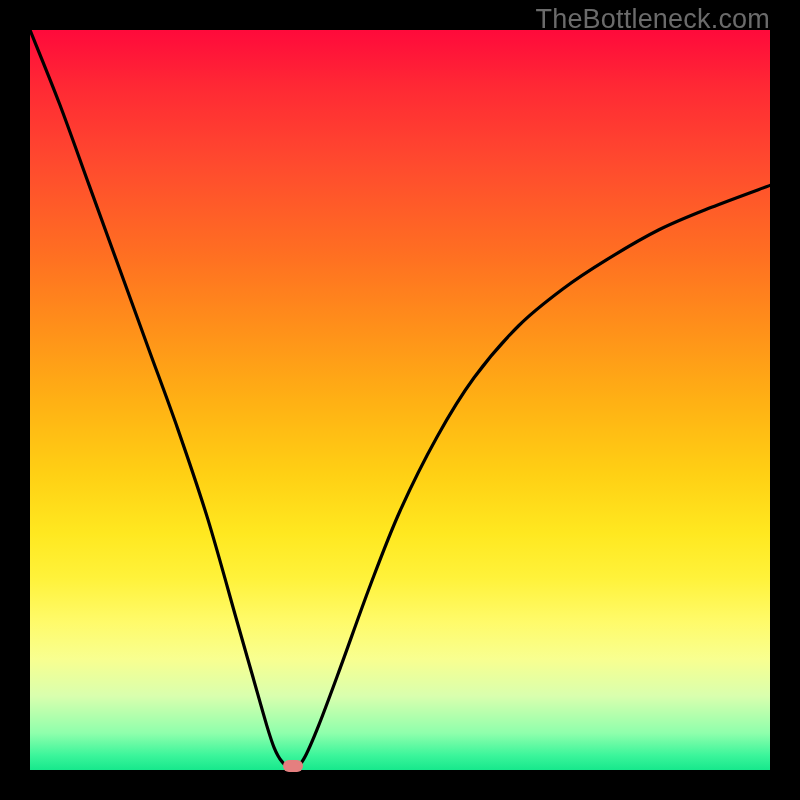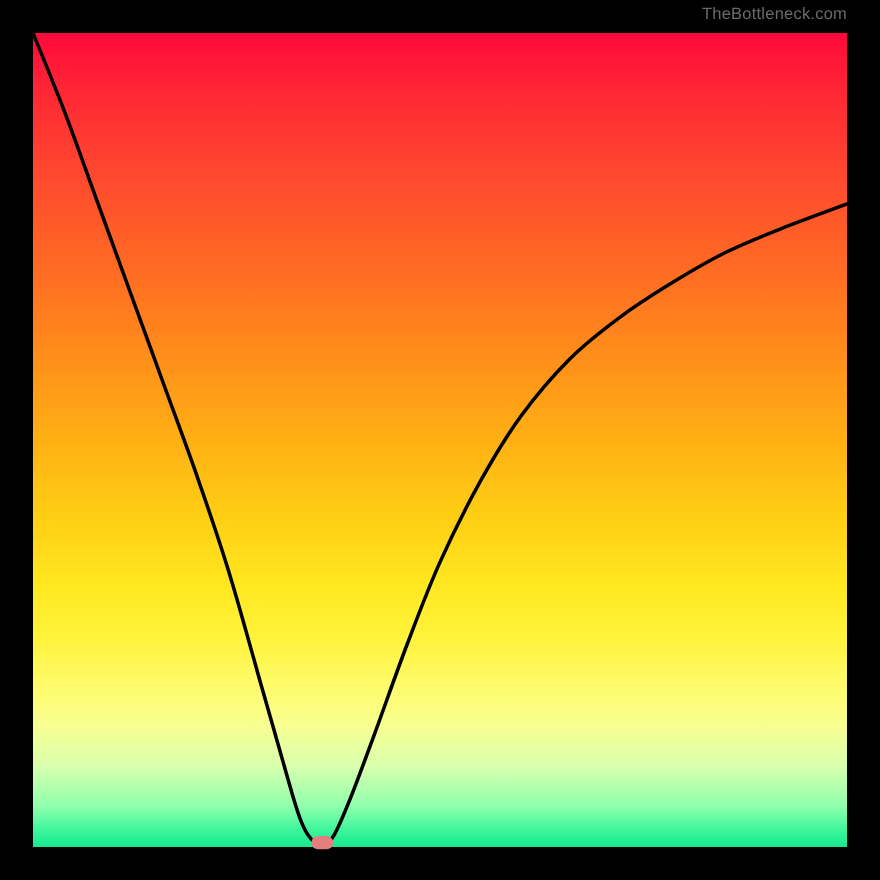--- a/index.html
+++ b/index.html
@@ -40,21 +40,21 @@
       #8fffac 95%,
       #3cf59b 98%,
       #17e88c 100%
     );
   }
   .watermark {
     position: absolute;
     top: 4px;
     right: 30px;
     color: #6b6b6b;
-    font-size: 15px;
+    font-size: 27px;
     font-weight: 400;
     letter-spacing: 0.2px;
     user-select: none;
   }
   svg.curve {
     position: absolute;
     left: 0;
     top: 0;
     width: 740px;
     height: 740px;

